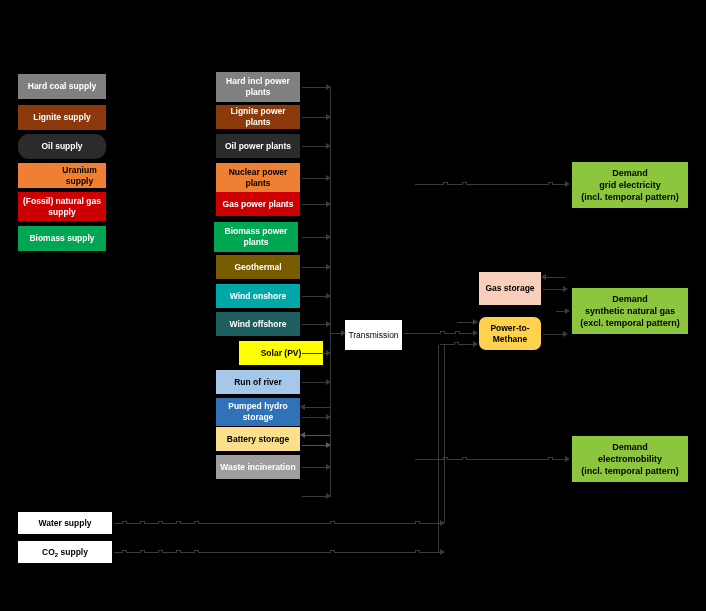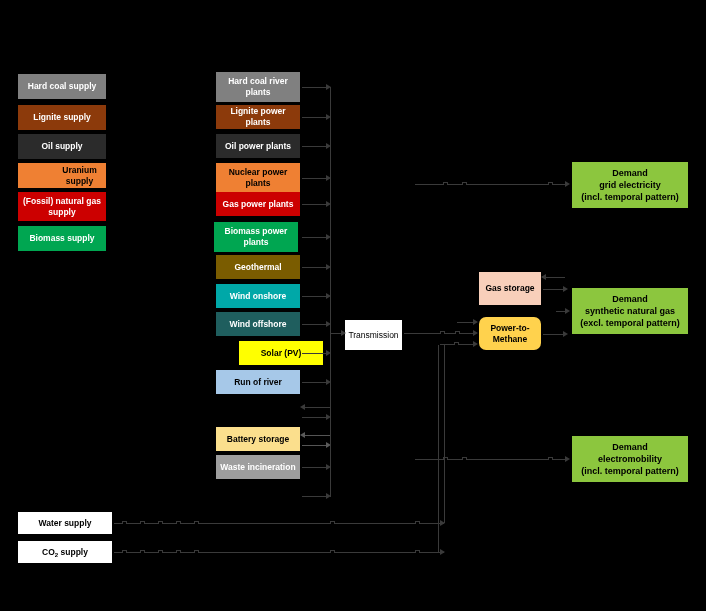--- a/index.html
+++ b/index.html
@@ -72,40 +72,42 @@
   }
   sub { font-size: 0.72em; vertical-align: baseline; position: relative; top: 2px; }
 </style>
 </head>
 <body>
 
 <div id="canvas">
 
   <div class="node" style="left:18px;top:74px;width:88px;height:25px;background:#808080;color:#ffffff;">Hard coal supply</div>
   <div class="node" style="left:18px;top:105px;width:88px;height:25px;background:#8c3a0b;color:#ffffff;text-align:right;">Lignite supply</div>
-  <div class="node" style="left:18px;top:134px;width:88px;height:25px;background:#2b2b2b;color:#ffffff;">Oil supply</div>
+  <div class="node" style="left:18px;top:134px;width:88px;height:25px;background:#2b2b2b;color:#ffffff;border-radius:11px;">Oil supply</div>
   <div class="node" style="left:18px;top:163px;width:88px;height:25px;background:#ef8033;color:#000000;padding-left:38px;">Uranium supply</div>
   <div class="node" style="left:18px;top:192px;width:88px;height:29px;background:#cc0000;color:#ffffff;">(Fossil) natural gas
 supply</div>
   <div class="node" style="left:18px;top:226px;width:88px;height:25px;background:#00a651;color:#ffffff;">Biomass supply</div>
 
-  <div class="node" style="left:216px;top:72px;width:84px;height:30px;background:#808080;color:#ffffff;">Hard coal river
+  <div class="node" style="left:216px;top:72px;width:84px;height:30px;background:#808080;color:#ffffff;">Hard incl power
 plants</div>
   <div class="node" style="left:216px;top:105px;width:84px;height:24px;background:#8c3a0b;color:#ffffff;">Lignite power plants</div>
   <div class="node" style="left:216px;top:134px;width:84px;height:24px;background:#2b2b2b;color:#ffffff;">Oil power plants</div>
   <div class="node" style="left:216px;top:163px;width:84px;height:30px;background:#ef8033;color:#000000;">Nuclear power
 plants</div>
   <div class="node" style="left:216px;top:192px;width:84px;height:24px;background:#cc0000;color:#ffffff;">Gas power plants</div>
   <div class="node" style="left:214px;top:222px;width:84px;height:30px;background:#00a651;color:#ffffff;">Biomass power
 plants</div>
   <div class="node" style="left:216px;top:255px;width:84px;height:24px;background:#7a5c00;color:#ffffff;">Geothermal</div>
   <div class="node" style="left:216px;top:284px;width:84px;height:24px;background:#00a8a8;color:#ffffff;">Wind onshore</div>
   <div class="node" style="left:216px;top:312px;width:84px;height:24px;background:#1f5e5e;color:#ffffff;">Wind offshore</div>
   <div class="node" style="left:216px;top:341px;width:84px;height:24px;background:#ffff00;color:#000000;margin-left:23px;">Solar (PV)</div>
   <div class="node" style="left:216px;top:370px;width:84px;height:24px;background:#a6c8e8;color:#000000;">Run of river</div>
+  <div class="node" style="left:216px;top:398px;width:84px;height:28px;background:#2f72b8;color:#ffffff;">Pumped hydro
+storage</div>
   <div class="node" style="left:216px;top:427px;width:84px;height:24px;background:#fbdf8d;color:#000000;">Battery storage</div>
   <div class="node" style="left:216px;top:455px;width:84px;height:24px;background:#9e9e9e;color:#ffffff;">Waste incineration</div>
 
   <div class="node" style="left:345px;top:320px;width:57px;height:30px;background:#ffffff;color:#000000;font-weight:normal;">Transmission</div>
   <div class="node" style="left:479px;top:272px;width:62px;height:33px;background:#f8cfba;color:#000000;">Gas storage</div>
   <div class="node" style="left:479px;top:317px;width:62px;height:33px;background:#ffd24d;color:#000000;border-radius:7px;">Power-to-
 Methane</div>
 
   <div class="node big" style="left:572px;top:162px;width:116px;height:46px;background:#8cc63e;color:#000000;">Demand
 grid electricity

